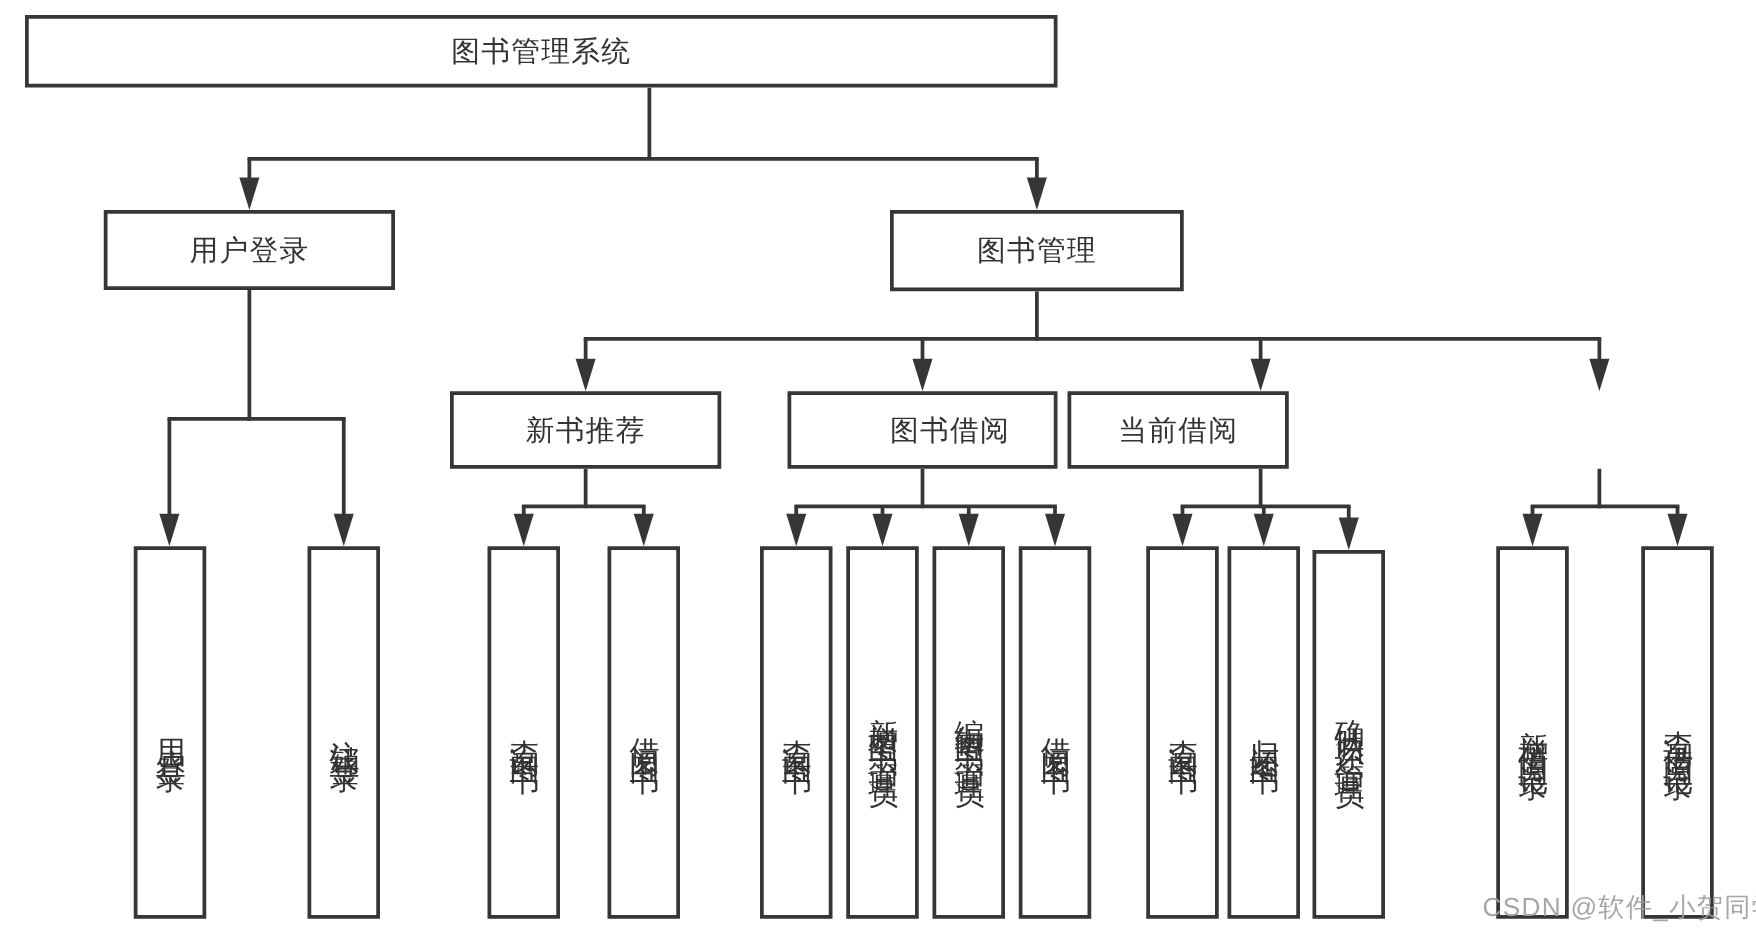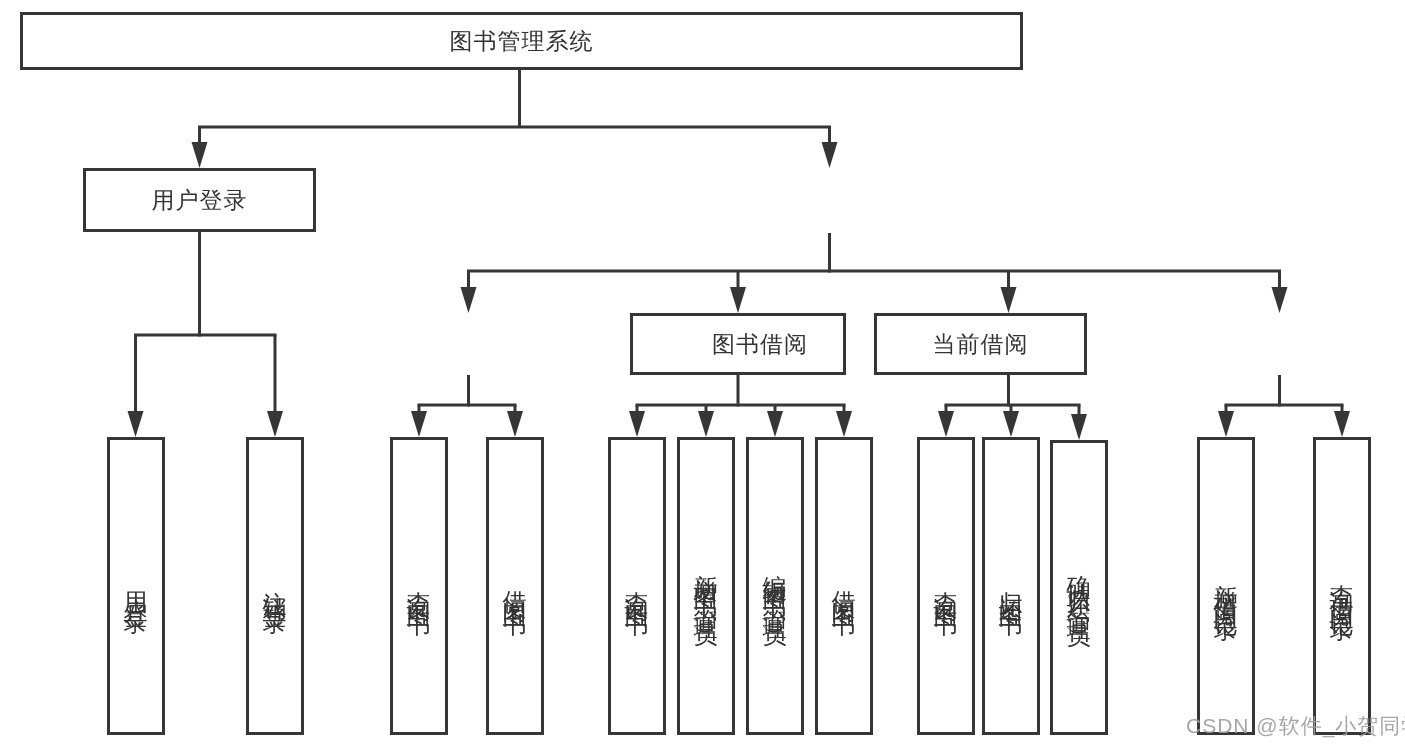--- a/index.html
+++ b/index.html
@@ -35,29 +35,29 @@
   .vbox {
     width: 58px;
     top: 437px;
     height: 298px;
     writing-mode: vertical-rl;
     font-size: 24px;
     letter-spacing: 7px;
     line-height: 1.05;
   }
   
-  .n-root  { left: 20px;  top: 12px;  width: 1003px; height: 58px; }
+  .n-root  { left: 20px;  top: 12px;  width: 826px; height: 58px; }
   
   .n-login { left: 83px;  top: 168px; width: 233px;  height: 64px; }
   .n-mgmt  { left: 712px; top: 168px; width: 235px;  height: 65px; }
   
   .l3 { top: 313px; height: 62px; }
   .n-recommend { left: 360px;  width: 217px; }
   .n-borrow    { left: 630px;  width: 216px; padding-left: 44px; }
-  .n-current   { left: 874px;  width: 213px; }
+  .n-current   { left: 854px;  width: 177px; }
   .n-records   { left: 1173px; width: 213px; }
   
   .c-login-0  { left: 107px;  }
   .c-login-1  { left: 246px;  }
   .c-rec-0    { left: 390px;  }
   .c-rec-1    { left: 486px;  }
   .c-bor-0    { left: 608px;  }
   .c-bor-1    { left: 677px;  }
   .c-bor-2    { left: 746px;  }
   .c-bor-3    { left: 815px;  }
@@ -152,21 +152,27 @@
     </g>
   </svg>
 
   <div class="node hbox n-root">
     <span>图书管理系统</span>
   </div>
 
   <div class="node hbox n-login">
     <span>用户登录</span>
   </div>
-
+  <div class="node hbox n-mgmt">
+    <span>图书管理</span>
+  </div>
+
+  <div class="node hbox l3 n-recommend">
+    <span>新书推荐</span>
+  </div>
   <div class="node hbox l3 n-borrow">
     <span>图书借阅</span>
   </div>
   <div class="node hbox l3 n-current">
     <span>当前借阅</span>
   </div>
 
   <div class="node vbox c-login-0">
     <span>用户登录</span>
   </div>

